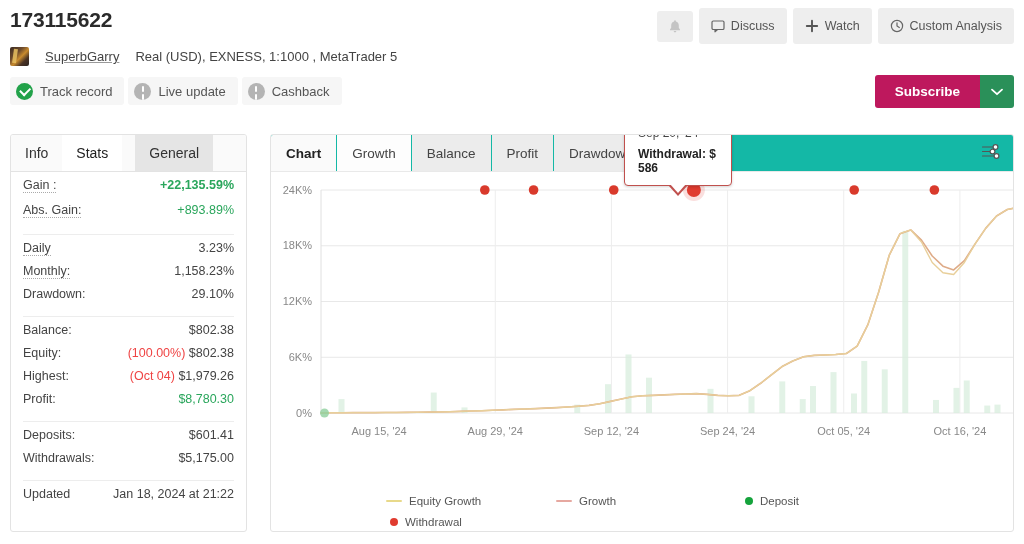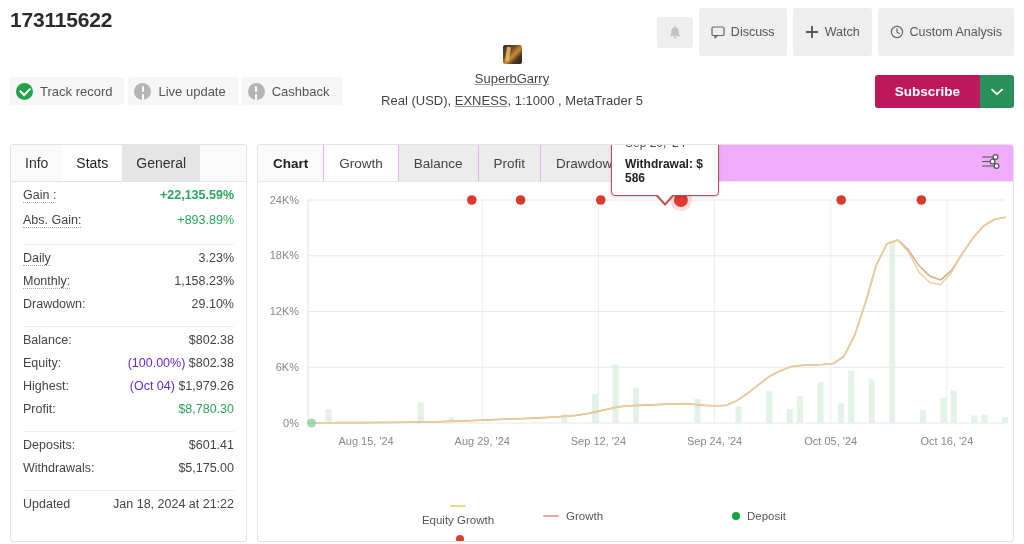--- a/index.html
+++ b/index.html
@@ -23,47 +23,47 @@
     letter-spacing: -0.2px; line-height: 28px;
   }
   .header-actions {
     margin-left: auto; display: flex; gap: 6px; align-items: center;
     padding-top: 2px;
   }
   .hbtn {
     display: inline-flex; align-items: center; gap: 6px;
     background: #eeeeee; border: none; border-radius: 3px;
     color: #555; font-size: 12.5px;
-    padding: 24px 12px; height: 31px; cursor: pointer;
+    padding: 18px 12px; height: 31px; cursor: pointer;
     font-family: "Liberation Sans", sans-serif; white-space: nowrap;
   }
   .hbtn.icon-only { padding: 8px 11px; }
   .hbtn svg { display: block; }
 
   
   .broker-row {
-    display: flex; align-items: center; gap: 7px;
-    padding: 5px 10px 0 10px; height: 28px; flex-direction: column;
+    display: flex; align-items: center; gap: 16px;
+    padding: 5px 10px 0 10px; height: 28px;
   }
   .avatar {
     width: 19px; height: 19px; border-radius: 2px; flex: none;
     background: linear-gradient(135deg,#3a2a22 0%,#6d4a2c 35%,#c98b2e 55%,#4a3324 75%,#2c2420 100%);
     position: relative; overflow: hidden;
   }
   .avatar::after {
     content: ""; position: absolute; left: 3px; top: 2px;
     width: 4px; height: 14px; background: #e8c060; transform: rotate(8deg);
     opacity: .85;
   }
   .broker-name {
     font-size: 13px; color: #444; text-decoration: underline;
     text-decoration-color: #999; cursor: pointer;
   }
   .broker-meta { font-size: 13px; color: #444; }
-  .broker-meta .u { text-decoration: underline; text-decoration-color: #999; cursor: pointer; }
+  .broker-meta .u { text-decoration-color: #999; cursor: pointer; }
 
   
   .badges-row {
     display: flex; align-items: center; gap: 4px;
     padding: 8px 10px 0 10px; height: 38px;
   }
   .badge {
     display: inline-flex; align-items: center; gap: 7px;
     background: #f6f6f6; border-radius: 3px;
     padding: 5px 12px 5px 6px; height: 28px;
@@ -91,64 +91,64 @@
     font-family: "Liberation Sans", sans-serif;
   }
   .subscribe-caret {
     background: #2a9059; color: #fff; border: none; width: 34px; height: 33px;
     border-radius: 0 3px 3px 0; cursor: pointer;
     display: flex; align-items: center; justify-content: center;
   }
 
   
   .panels {
-    position: absolute; top: 144px; left: 10px;
+    position: absolute; top: 134px; left: 10px;
     width: 1004px; height: 398px;
-    display: flex; gap: 10px; justify-content: center;
+    display: flex; gap: 23px; justify-content: center;
   }
 
   
   .left-panel {
     width: 237px; flex: none;
     border: 1px solid #e3e3e3; border-radius: 3px;
     background: #fff; overflow: hidden;
   }
   .tabbar {
     display: flex; background: #fafafa; border-bottom: 1px solid #e3e3e3;
     height: 37px;
   }
   .tab {
     padding: 0 14px; height: 36px; display: flex; align-items: center;
     font-size: 14px; color: #333; cursor: pointer; background: transparent;
     border: none; font-family: "Liberation Sans", sans-serif;
   }
   .tab.active { background: #fff; color: #222; }
-  .tab.hover { background: #e5e5e5; }
+  .tab.hover { background: #e5e5e5; margin-left: 13px; }
 
   .stat-body { padding: 0 12px; }
   .srow {
     display: flex; justify-content: space-between; align-items: baseline;
     height: 23px; font-size: 12.5px; color: #444;
   }
   .srow .lbl { color: #444; }
   .srow .lbl.dot { border-bottom: 1px dotted #aaa; cursor: help; }
   .srow .val { color: #444; text-align: right; }
   .srow .val.green { color: #2aa65c; font-weight: 700; }
   .srow .val.green-light { color: #2aa65c; }
-  .srow .val .muted { color: #6d28d9; }
+  .srow .val .muted { color: #ef4444; }
   .srow.big { height: 25px; }
   .sep { border-top: 1px solid #ededed; margin: 6px 0 6px 0; }
 
   
   .right-panel {
     flex: 1; border: 1px solid #e3e3e3; border-radius: 3px;
     background: #fff; position: relative; overflow: hidden;
   }
   .chart-tabbar {
-    display: flex; align-items: center; background: #f0abfc;
+    display: flex; align-items: center; background: #14b8a6;
     border-bottom: 1px solid #e9e9e9; height: 37px; position: relative;
   }
   .ctab {
     padding: 0 15px; height: 36px; display: flex; align-items: center;
     font-size: 13.5px; color: #444; cursor: pointer; border: none;
     background: #ececec; margin-right: 1px;
     font-family: "Liberation Sans", sans-serif;
   }
   .ctab.active { background: #fafafa; color: #222; font-weight: 700; }
   .ctab.white { background: #fdfdfd; }
@@ -182,21 +182,21 @@
     bottom: -8px; border-left: 8px solid transparent;
     border-right: 8px solid transparent; border-top: 9px solid #fff;
   }
 
   .legend {
     position: absolute; left: 115px; top: 323px;
     display: flex; flex-wrap: wrap; width: 560px;
     font-size: 11.5px; color: #555;
   }
   .leg-item { display: flex; align-items: center; gap: 7px; margin: 0 0 9px 0; }
-  .leg-item.w1 { width: 170px; flex-direction: column; }
+  .leg-item.w1 { width: 170px; }
   .leg-item.w2 { width: 185px; }
   .leg-line { width: 16px; height: 2px; border-radius: 1px; flex: none; }
   .leg-dot { width: 8px; height: 8px; border-radius: 50%; flex: none; margin-left: 4px; }
   .axis-lbl { font-size: 11px; fill: #888; font-family: "Liberation Sans", sans-serif; }
 </style>
 </head>
 <body>
 
 <div class="page">
 

